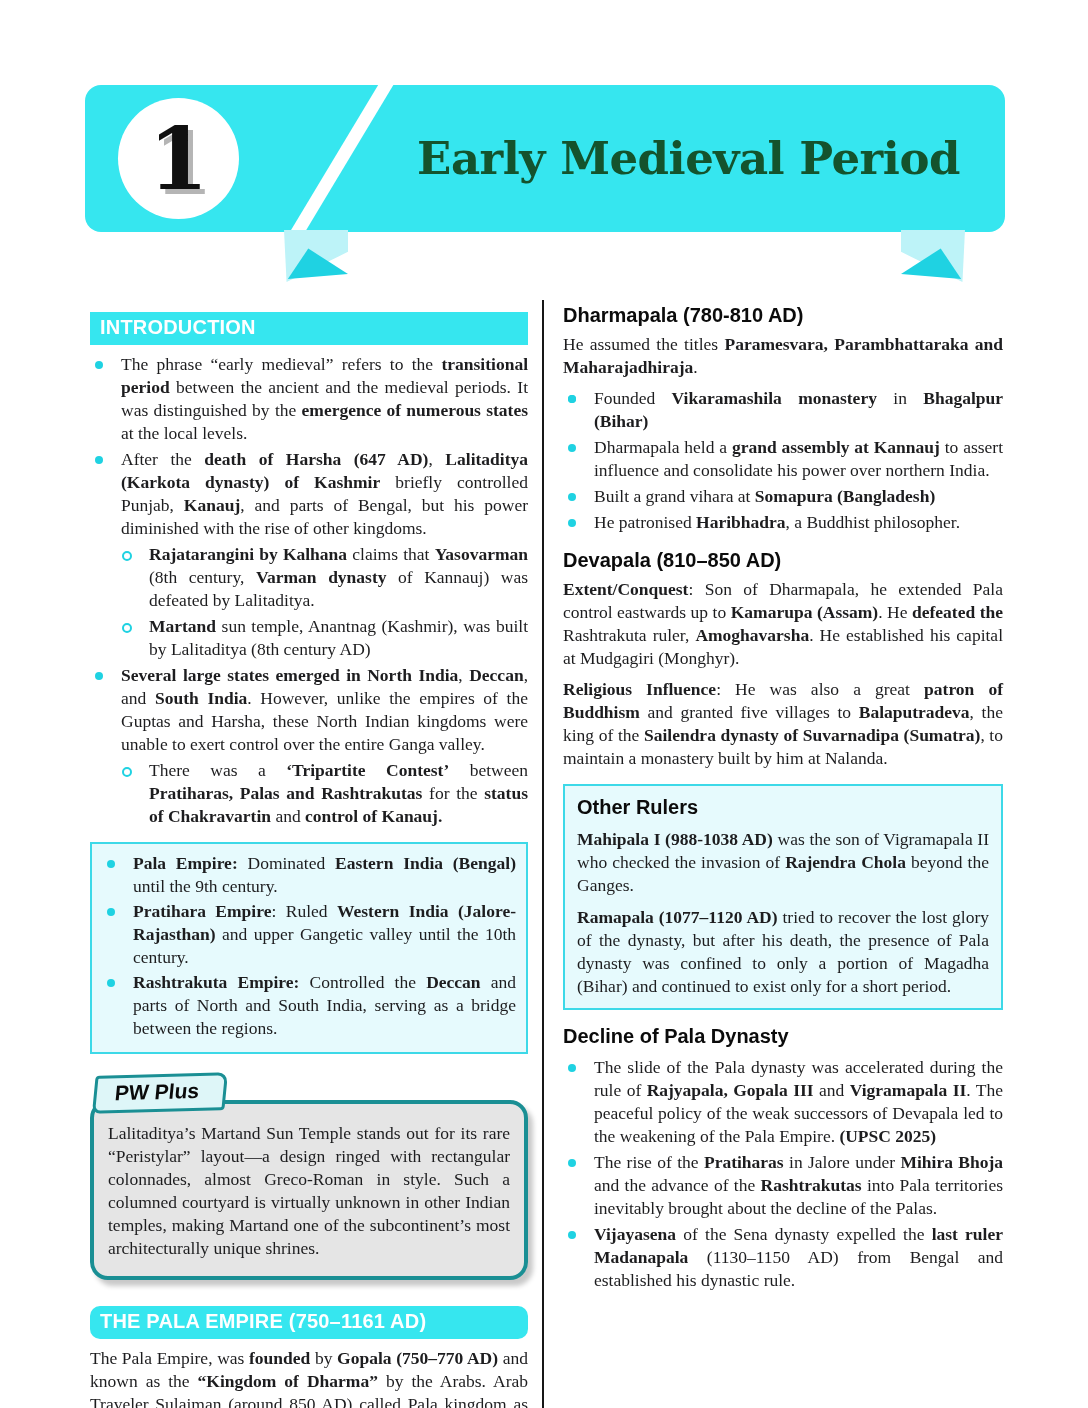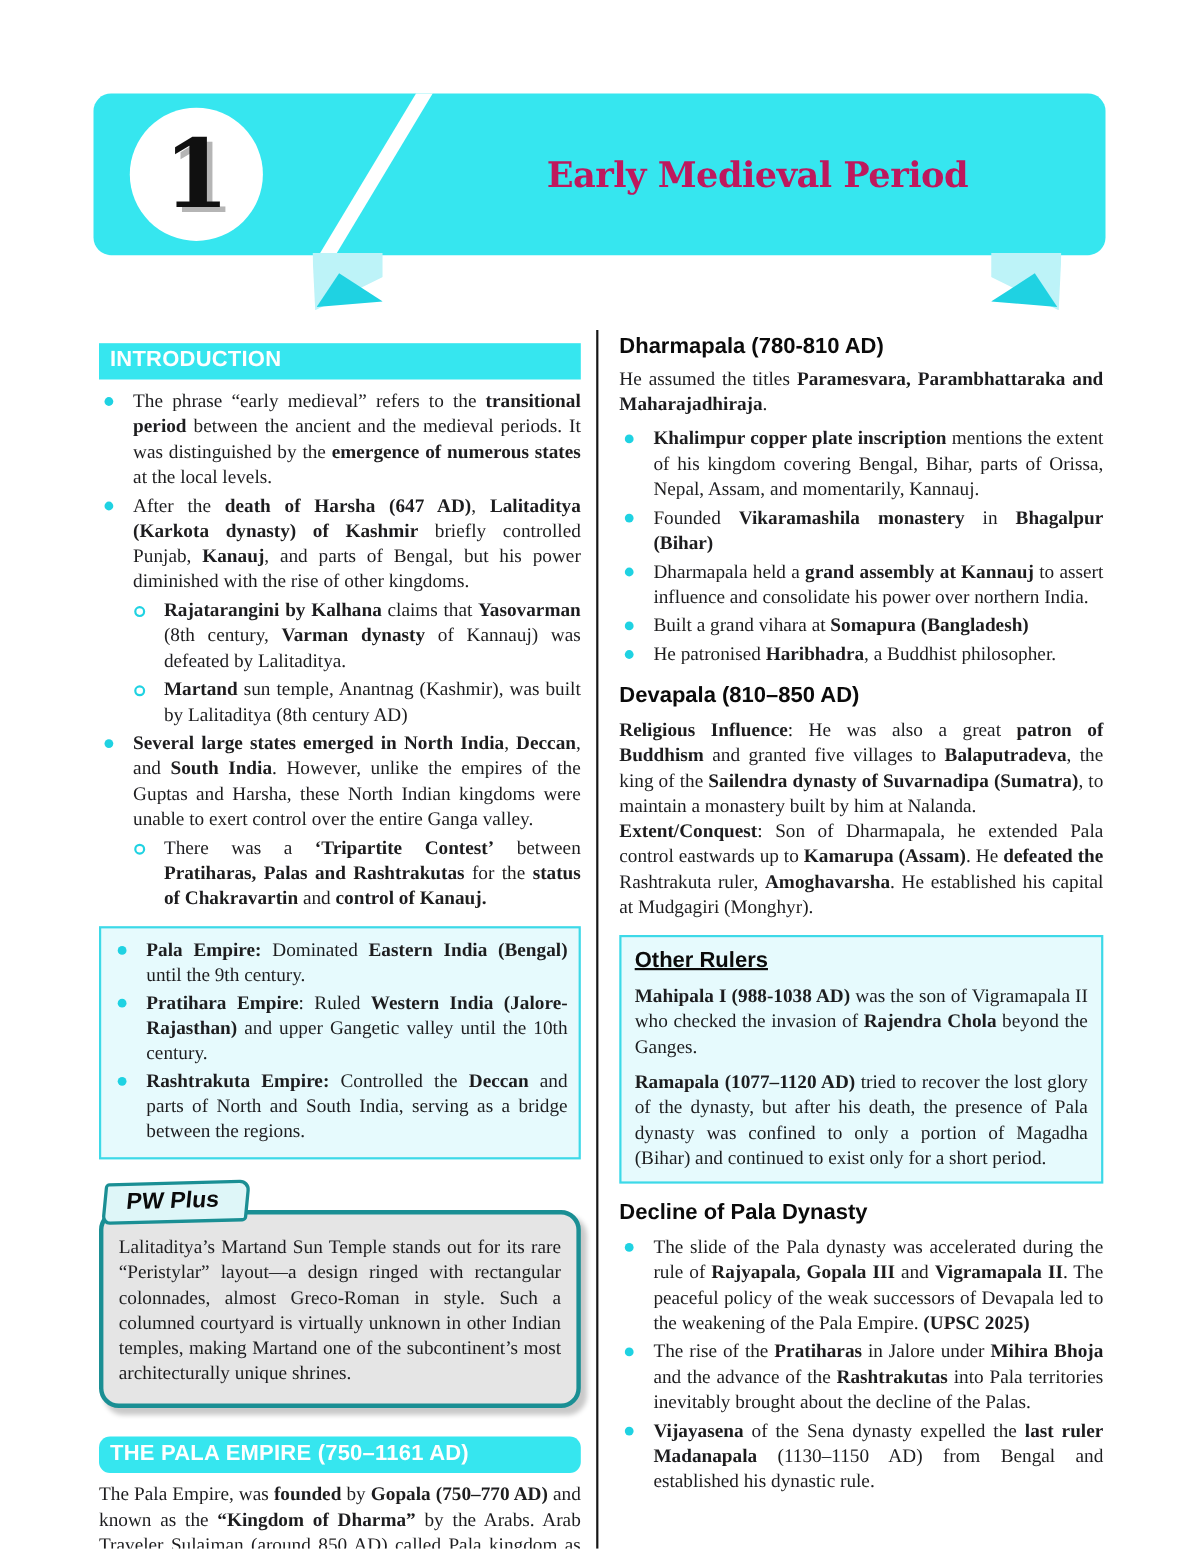--- a/index.html
+++ b/index.html
@@ -32,22 +32,22 @@
     position:absolute;left:33px;top:13px;width:121px;height:121px;background:#fff;
     border-radius:50%;display:flex;align-items:center;justify-content:center;
   }
   .chapter-number{
     font-family:"DejaVu Serif",serif;font-weight:bold;font-size:86px;line-height:1;
     color:#101010;text-shadow:5px 5px 0 #b5b5b5;
   }
   .banner-title{
     position:absolute;left:295px;right:8px;top:0;height:100%;
     display:flex;align-items:center;justify-content:center;
-    font-family:"DejaVu Serif",serif;font-weight:bold;font-size:32px;
-    letter-spacing:-0.5px;color:#be185d;white-space:nowrap;
+    font-family:"DejaVu Serif",serif;font-weight:bold;font-size:45px;
+    letter-spacing:-0.5px;color:#14532d;white-space:nowrap;
   }
   
   .ribbon{position:absolute;width:64px;height:52px;top:230px;}
   .ribbon .pale{
     position:absolute;left:0;top:0;width:100%;height:100%;
     background:var(--accent-pale);
     clip-path:polygon(0 0,100% 0,100% 42%,4% 100%);
   }
   .ribbon .dark{
     position:absolute;left:6%;top:30%;width:94%;height:70%;
@@ -107,21 +107,21 @@
     font-family:"Liberation Sans",sans-serif;font-weight:bold;font-size:21px;color:#0a0a0a;
     transform:skew(-7deg) rotate(-1.5deg);border-radius:4px 10px 4px 8px;
   }
   .pwplus-body{
     position:relative;background:#e5e5e5;border:4px solid var(--teal);border-radius:18px;
     padding:18px 14px 16px;box-shadow:5px 6px 5px #c9c9c9;
   }
 
   
   .rulers-box{margin-top:14px;background:var(--box-bg);border:2px solid var(--box-border);padding:8px 12px 10px;}
-  .rulers-box .heading{margin:2px 0 6px;text-decoration:underline;}
+  .rulers-box .heading{margin:2px 0 6px;}
   .rulers-box .para{margin-top:9px;}
   .rulers-box .para:first-of-type{margin-top:0;}
   b{font-weight:bold;}
 </style>
 </head>
 <body>
 
 <div class="page">
 
   <div class="banner">
@@ -202,43 +202,42 @@
     <div class="col-divider"></div>
 
     <div class="col-right">
 
       <div class="heading first">Dharmapala (780-810 AD)</div>
       <div class="body-text">He assumed the titles <b>Paramesvara, Parambhattaraka and Maharajadhiraja</b>.</div>
 
       <div class="list body-text">
         <div class="li">
           <span class="marker"></span>
-          <span><b>Khalimpur copper plate inscription</b> mentions the extent of his kingdom covering Bengal, Bihar, parts of Orissa, Nepal, Assam, and momentarily, Kannauj.</span>
         </div>
         <div class="li">
           <span class="marker"></span>
           <span>Founded <b>Vikaramashila monastery</b> in <b>Bhagalpur (Bihar)</b></span>
         </div>
         <div class="li">
           <span class="marker"></span>
           <span>Dharmapala held a <b>grand assembly at Kannauj</b> to assert influence and consolidate his power over northern India.</span>
         </div>
         <div class="li">
           <span class="marker"></span>
           <span>Built a grand vihara at <b>Somapura (Bangladesh)</b></span>
         </div>
         <div class="li">
           <span class="marker"></span>
           <span>He patronised <b>Haribhadra</b>, a Buddhist philosopher.</span>
         </div>
       </div>
 
       <div class="heading">Devapala (810–850 AD)</div>
+      <div class="body-text"><b>Extent/Conquest</b>: Son of Dharmapala, he extended Pala control eastwards up to <b>Kamarupa (Assam)</b>. He <b>defeated the</b> Rashtrakuta ruler, <b>Amoghavarsha</b>. He established his capital at Mudgagiri (Monghyr).</div>
       <div class="body-text para"><b>Religious Influence</b>: He was also a great <b>patron of Buddhism</b> and granted five villages to <b>Balaputradeva</b>, the king of the <b>Sailendra dynasty of Suvarnadipa (Sumatra)</b>, to maintain a monastery built by him at Nalanda.</div>
-      <div class="body-text"><b>Extent/Conquest</b>: Son of Dharmapala, he extended Pala control eastwards up to <b>Kamarupa (Assam)</b>. He <b>defeated the</b> Rashtrakuta ruler, <b>Amoghavarsha</b>. He established his capital at Mudgagiri (Monghyr).</div>
 
       <div class="rulers-box">
         <div class="heading">Other Rulers</div>
         <div class="body-text para"><b>Mahipala I (988-1038 AD)</b> was the son of Vigramapala II who checked the invasion of <b>Rajendra Chola</b> beyond the Ganges.</div>
         <div class="body-text para"><b>Ramapala (1077–1120 AD)</b> tried to recover the lost glory of the dynasty, but after his death, the presence of Pala dynasty was confined to only a portion of Magadha (Bihar) and continued to exist only for a short period.</div>
       </div>
 
       <div class="heading">Decline of Pala Dynasty</div>
 
       <div class="list body-text">

